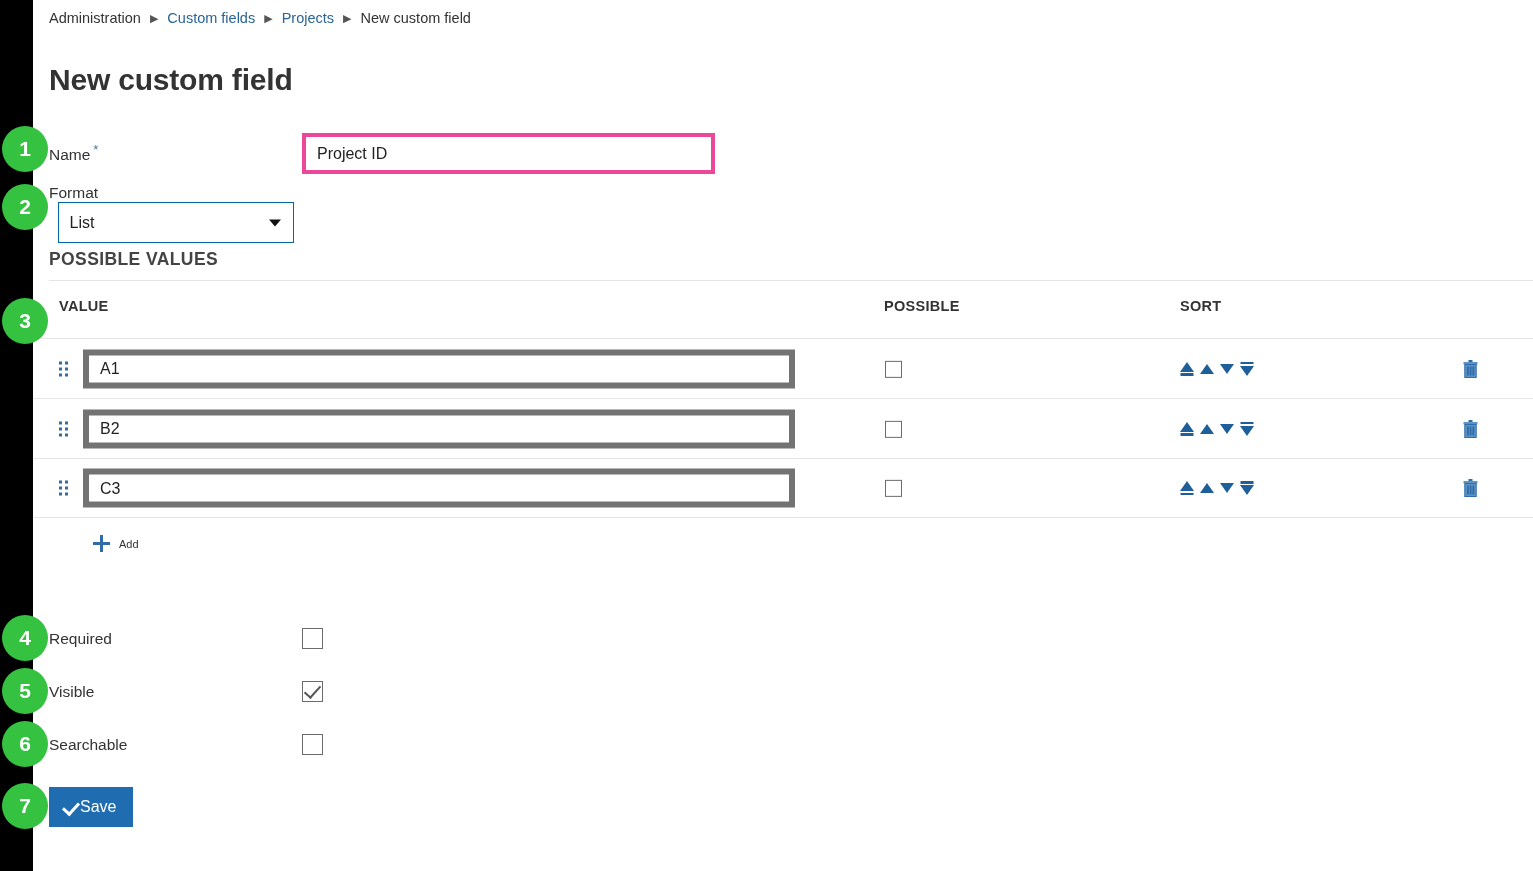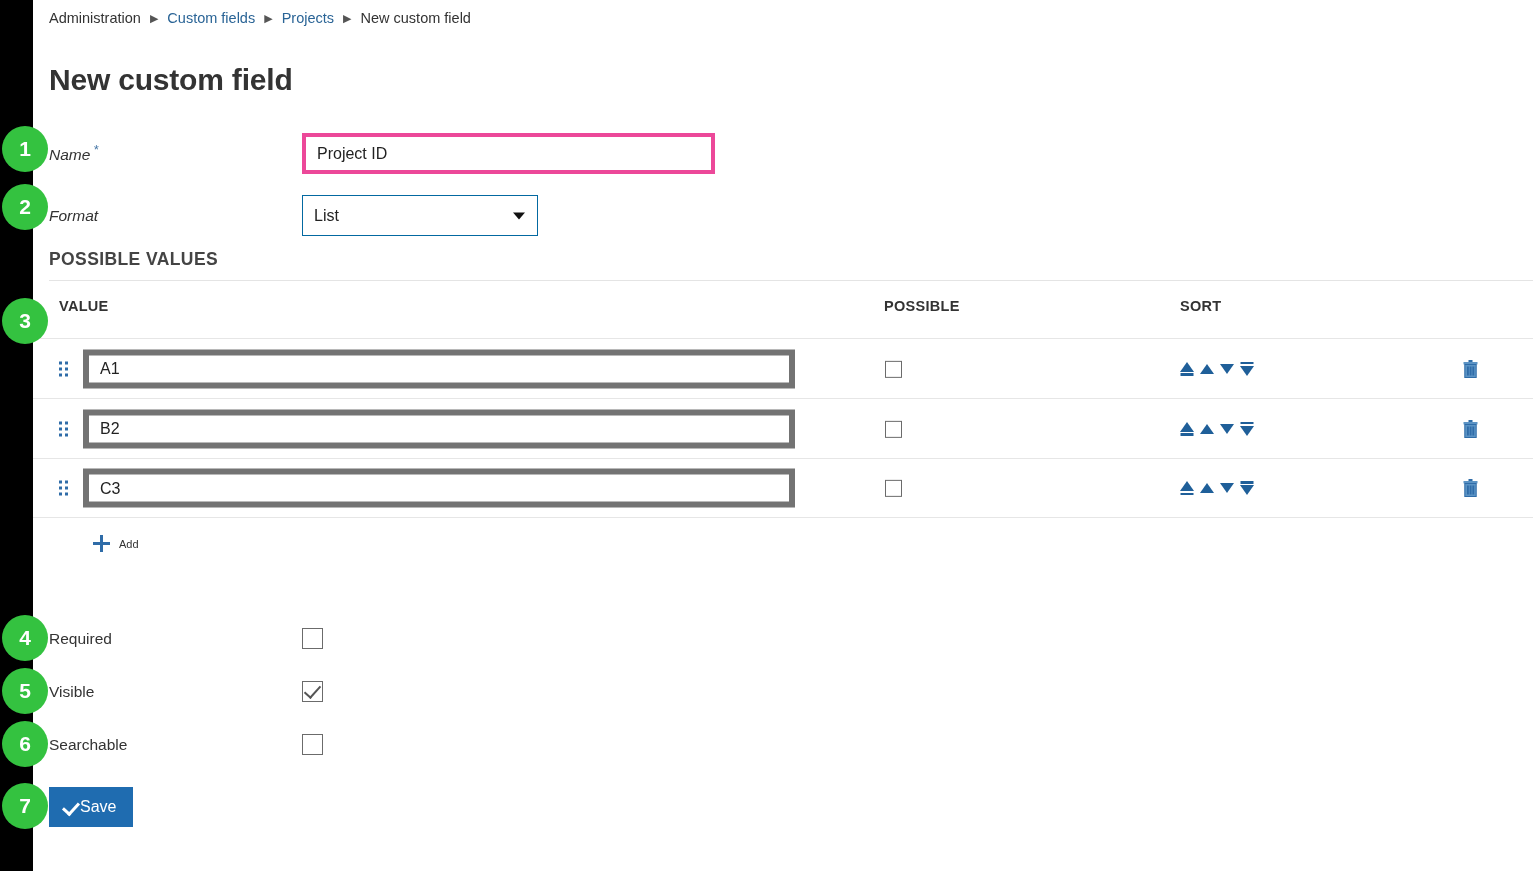--- a/index.html
+++ b/index.html
@@ -82,21 +82,20 @@
   .frow {
     position: absolute;
     left: 16px;
     display: flex;
     align-items: center;
   }
   .flabel {
     width: 253px;
     font-size: 15.5px;
     color: #333333;
-    font-style: italic;
   }
   .req-star {
     color: #4a79a8;
     font-size: 13px;
     vertical-align: super;
     margin-left: 3px;
   }
   .text-input {
     width: 413px;
     height: 41px;
@@ -379,21 +378,21 @@
 
     <h1 class="page-title">New custom field</h1>
 
     <div class="frow" style="top:133px;">
       <label class="flabel">
         <span>Name</span><span class="req-star">*</span>
       </label>
       <input class="text-input" type="text" value="Project ID" style="">
     </div>
 
-    <div class="frow" style="top:195px;">
+    <div class="frow" style="top:184px;flex-direction:column;">
       <label class="flabel">Format</label>
       <div class="select-box">
         <span>List</span>
         <span class="select-arrow"></span>
       </div>
     </div>
 
     <div class="section-head">POSSIBLE VALUES</div>
     <div class="hr-full" style="top:280px;"></div>
 

